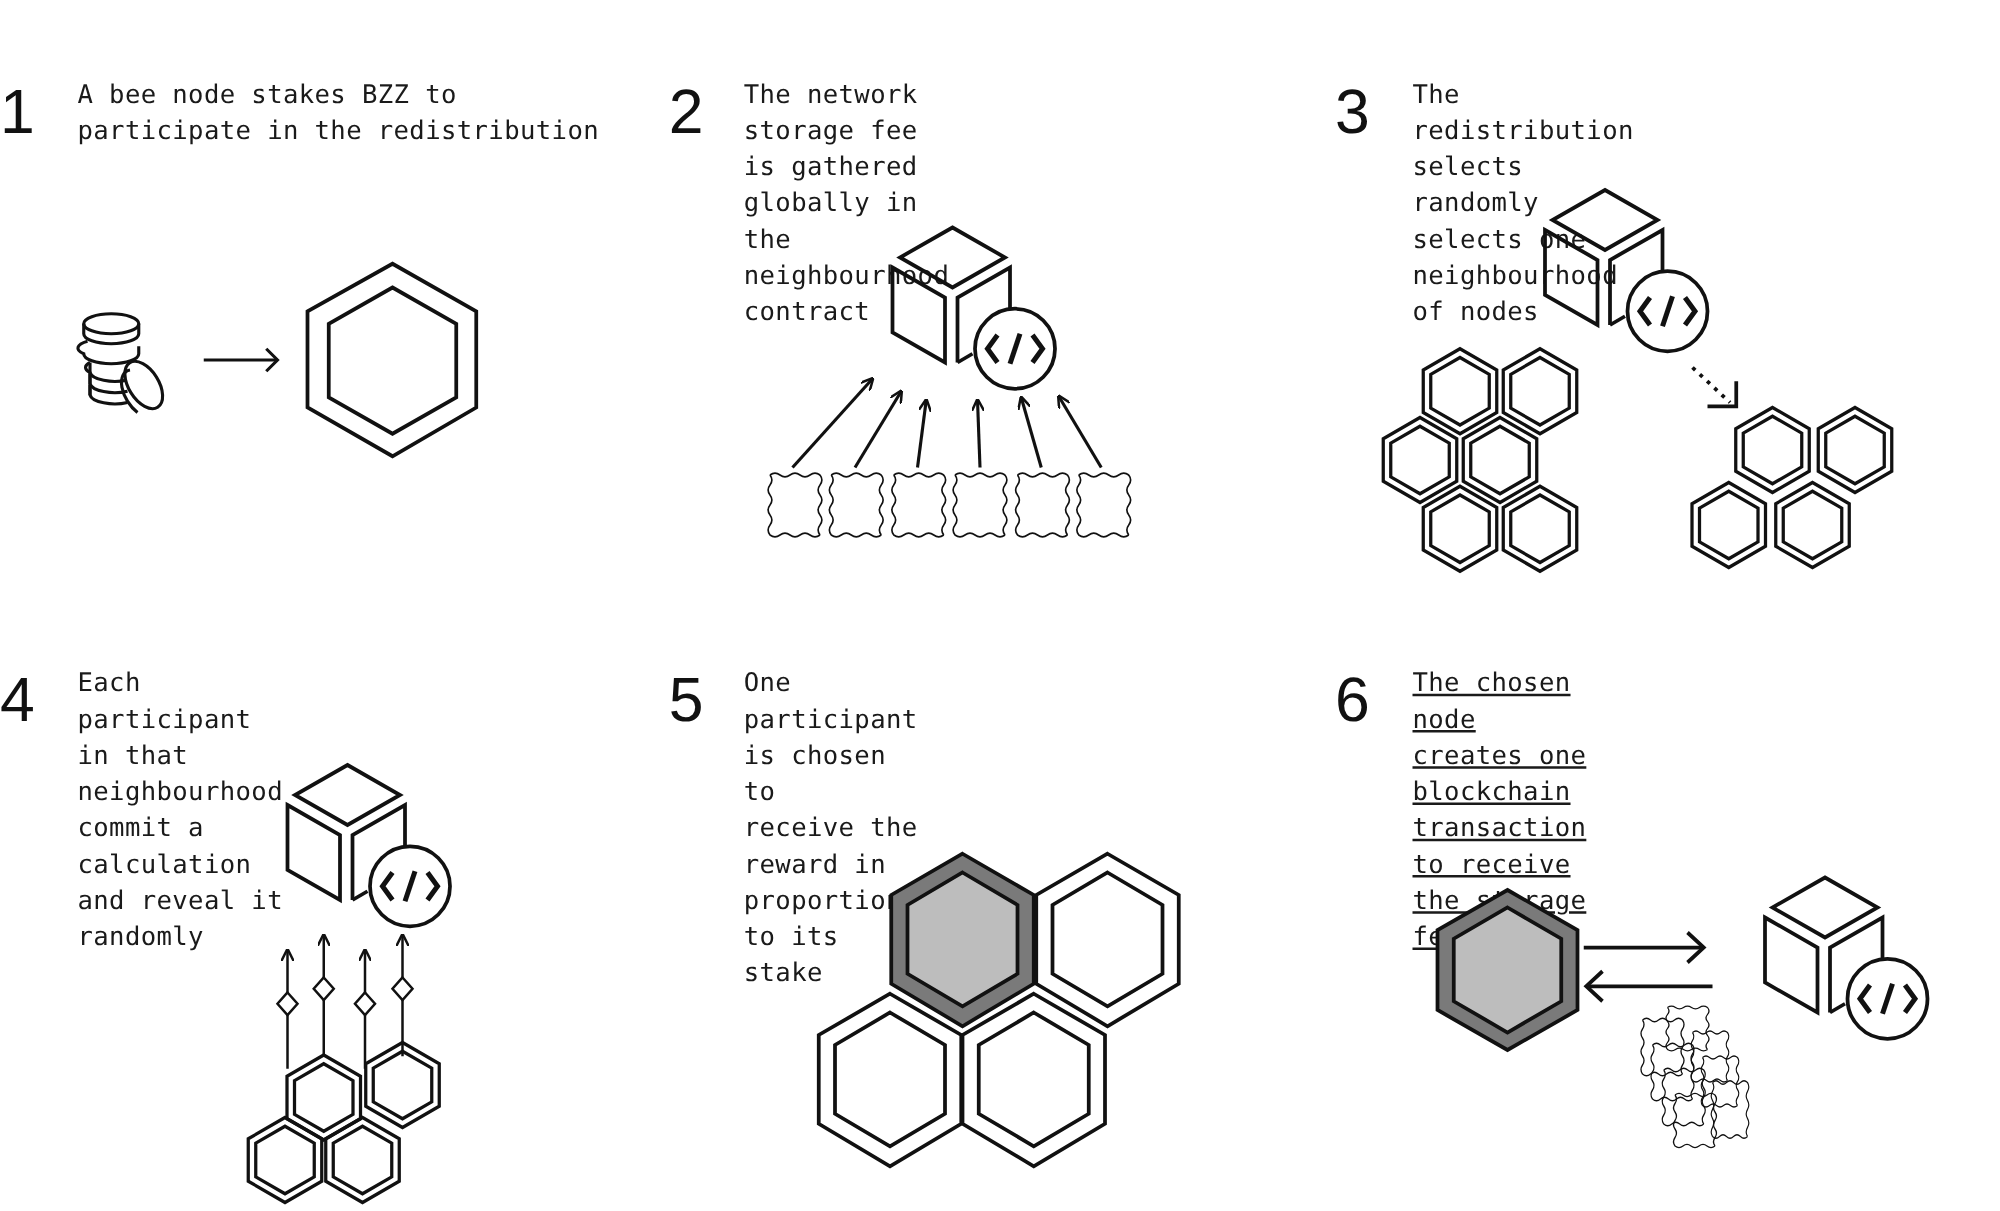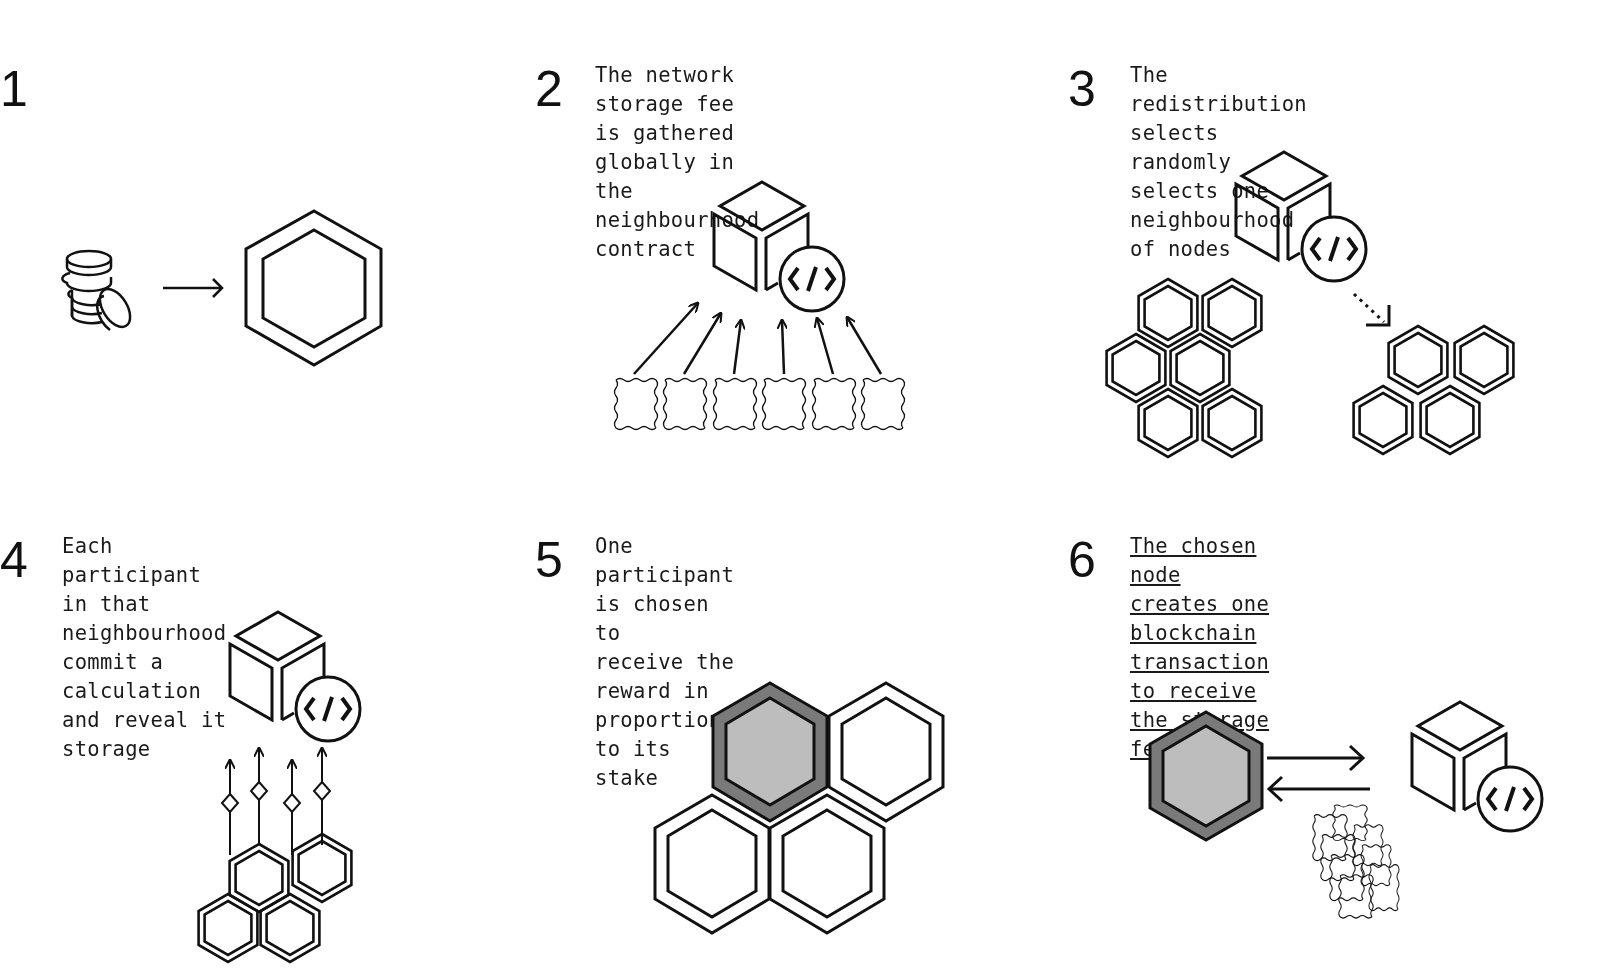--- a/index.html
+++ b/index.html
@@ -9,39 +9,41 @@
   .desc { position:absolute; font-size:20.5px; line-height:29px; letter-spacing:0.3px; white-space:pre-line; color:#1a1a1a; }
   svg { position:absolute; left:0; top:0; overflow:visible; }
   .ln { fill:none; stroke:#111; stroke-width:3; stroke-linejoin:miter; }
   .thin { fill:none; stroke:#111; stroke-width:2; }
 </style>
 </head>
 <body>
 
 <div class="step" style="left:0;top:0;width:530px;height:480px;">
   <div class="num" style="left:0;top:64px;">1</div>
+  <div class="desc" style="left:62px;top:61px;">A bee node stakes BZZ to
+participate in the redistribution</div>
 </div>
 
 <div class="step" style="left:0;top:0;width:1px;height:1px;">
   <div class="num" style="left:535px;top:64px;">2</div>
   <div class="desc" style="left:595px;top:61px;">The network storage fee is gathered
 globally in the neighbourhood contract</div>
 </div>
 
 <div class="step" style="left:0;top:0;width:1px;height:1px;">
   <div class="num" style="left:1068px;top:64px;">3</div>
   <div class="desc" style="left:1130px;top:61px;">The redistribution selects randomly
 selects one neighbourhood of nodes</div>
 </div>
 
 <div class="step" style="left:0;top:0;width:1px;height:1px;">
   <div class="num" style="left:0;top:535px;">4</div>
   <div class="desc" style="left:62px;top:532px;">Each participant in that neighbourhood
 commit a calculation and reveal it
-storage</div>
+randomly</div>
 </div>
 
 <div class="step" style="left:0;top:0;width:1px;height:1px;">
   <div class="num" style="left:535px;top:535px;">5</div>
   <div class="desc" style="left:595px;top:532px;">One participant is chosen to
 receive the reward in proportion
 to its stake</div>
 </div>
 
 <div class="step" style="left:0;top:0;width:1px;height:1px;">

